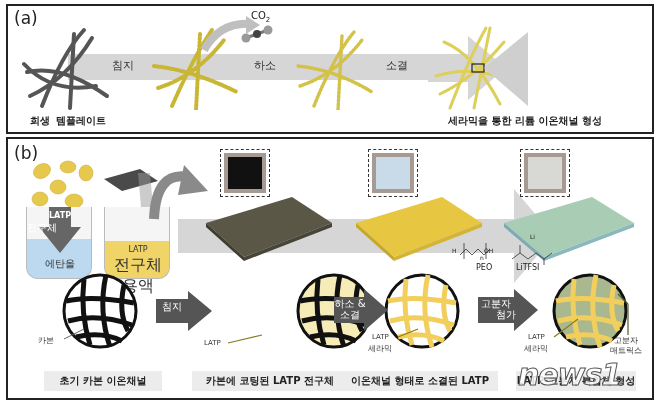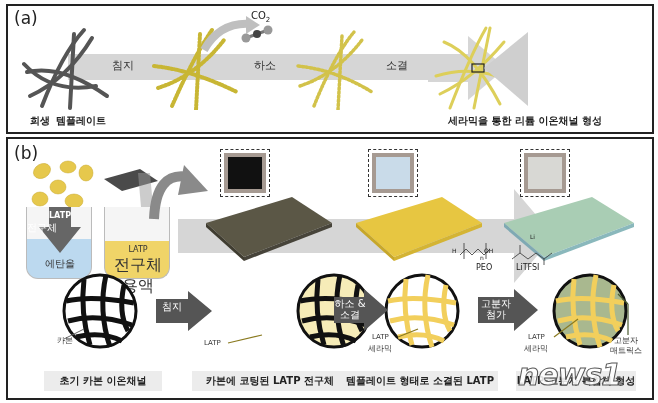--- a/index.html
+++ b/index.html
@@ -254,38 +254,38 @@
   <svg class="abs" style="left:326px;top:150px;" width="54" height="42">
     <polygon points="0,8 30,8 30,0 54,21 30,42 30,34 0,34" fill="#555"></polygon>
   </svg>
   <div class="dark-arrow-text" style="left:326px;top:159px;width:32px;">하소 &amp;</div>
   <div class="dark-arrow-text" style="left:326px;top:170px;width:32px;">소결</div>
 
   <svg class="abs" style="left:470px;top:150px;" width="60" height="42">
     <polygon points="0,8 36,8 36,0 60,21 36,42 36,34 0,34" fill="#555"></polygon>
   </svg>
   <div class="dark-arrow-text" style="left:470px;top:159px;width:36px;">고분자</div>
-  <div class="dark-arrow-text" style="left:470px;top:170px;width:36px;">첨가</div>
+  <div class="dark-arrow-text" style="left:480px;top:170px;width:36px;">첨가</div>
 
   <svg class="abs" style="left:0;top:0;" width="648" height="263">
     <line x1="56" y1="200" x2="76" y2="190" stroke="#666" stroke-width="1"></line>
     <line x1="220" y1="204" x2="254" y2="196" stroke="#8a7a20" stroke-width="1.2"></line>
     <line x1="390" y1="198" x2="410" y2="190" stroke="#8a7a20" stroke-width="1.2"></line>
     <line x1="546" y1="198" x2="570" y2="180" stroke="#8a7a20" stroke-width="1.2"></line>
     <line x1="610" y1="155" x2="620" y2="165" stroke="#4a5a30" stroke-width="1.2"></line>
     <line x1="620" y1="165" x2="620" y2="196" stroke="#4a5a30" stroke-width="1.2"></line>
   </svg>
-  <div class="small" style="left:30px;top:196px;margin-left:19px;">카본</div>
+  <div class="small" style="left:30px;top:196px;">카본</div>
   <div class="small" style="left:196px;top:200px;font-size:7px;">LATP</div>
   <div class="small" style="left:364px;top:194px;font-size:7px;">LATP</div>
   <div class="small" style="left:360px;top:204px;">세라믹</div>
   <div class="small" style="left:520px;top:194px;font-size:7px;">LATP</div>
   <div class="small" style="left:516px;top:204px;">세라믹</div>
   <div class="small" style="left:606px;top:196px;">고분자</div>
   <div class="small" style="left:602px;top:206px;">매트릭스</div>
 
   <div class="caption-box" style="left:36px;top:232px;width:118px;">초기 카본 이온채널</div>
   <div class="caption-box" style="left:184px;top:232px;width:156px;">카본에 코팅된 LATP 전구체</div>
-  <div class="caption-box" style="left:334px;top:232px;width:156px;">템플레이트 형태로 소결된 LATP</div>
+  <div class="caption-box" style="left:334px;top:232px;width:156px;">이온채널 형태로 소결된 LATP</div>
   <div class="caption-box" style="left:508px;top:232px;width:120px;">LATP-고분자 복합체 형성</div>
 
   <div class="watermark" style="left:510px;top:218px;">news1</div>
 </div>
 
 </body></html>

